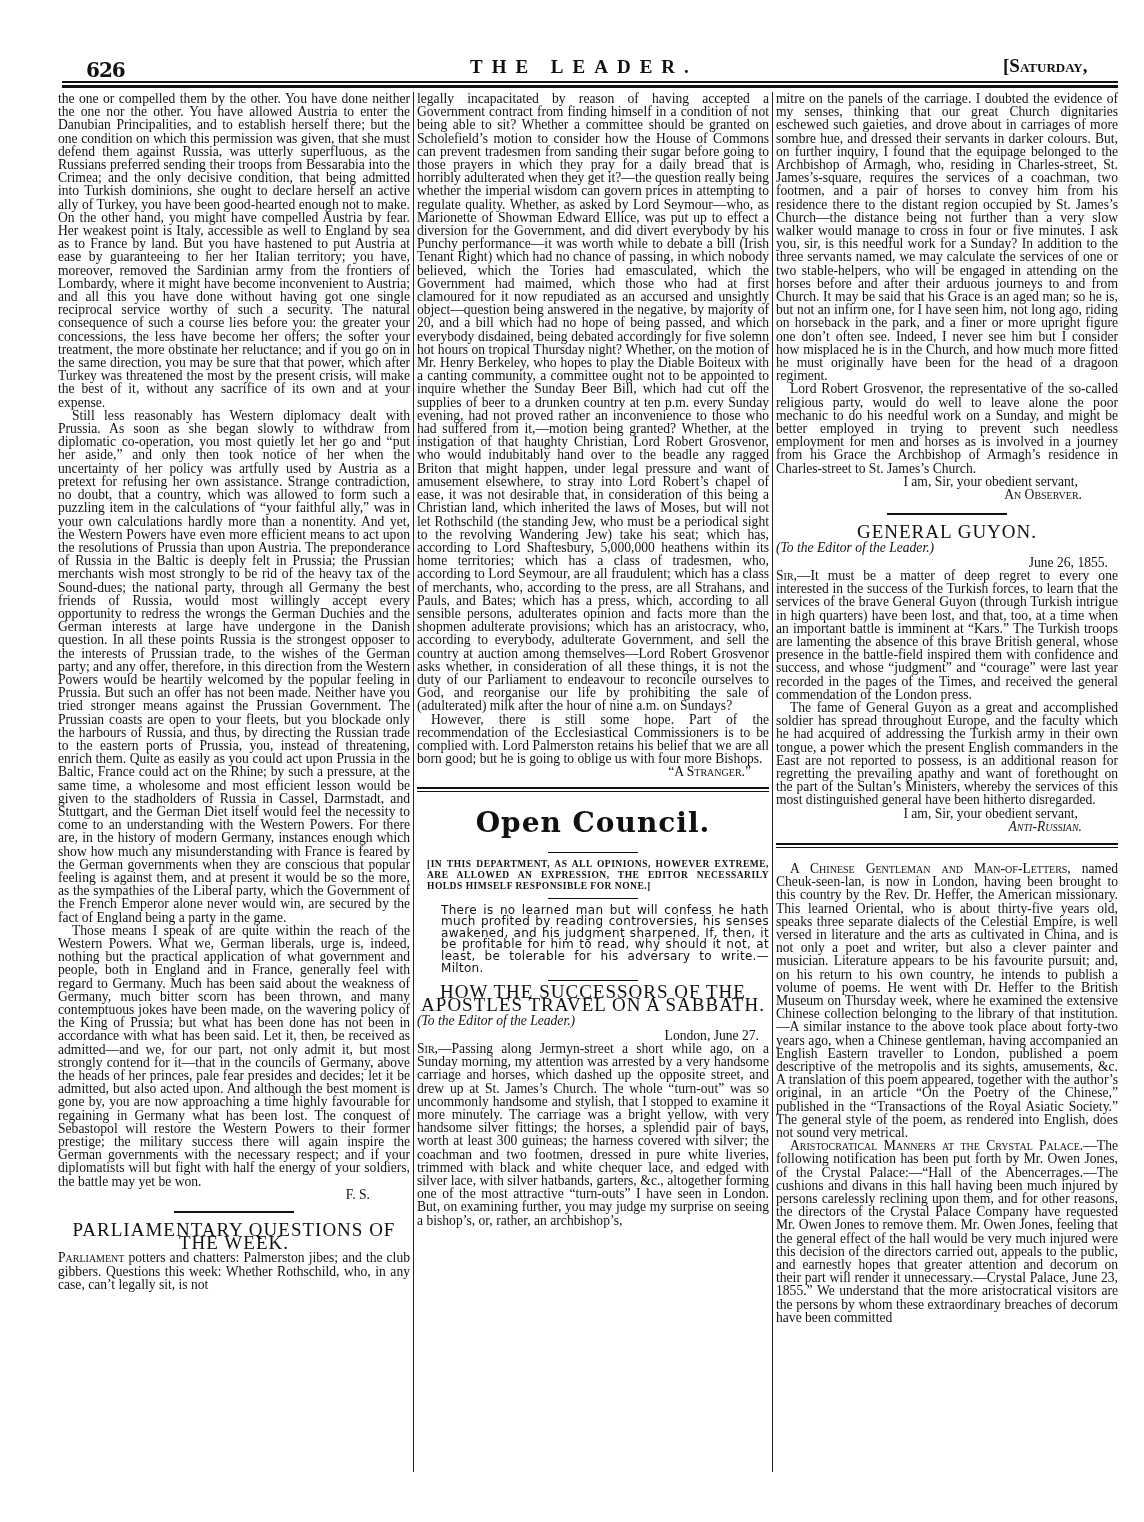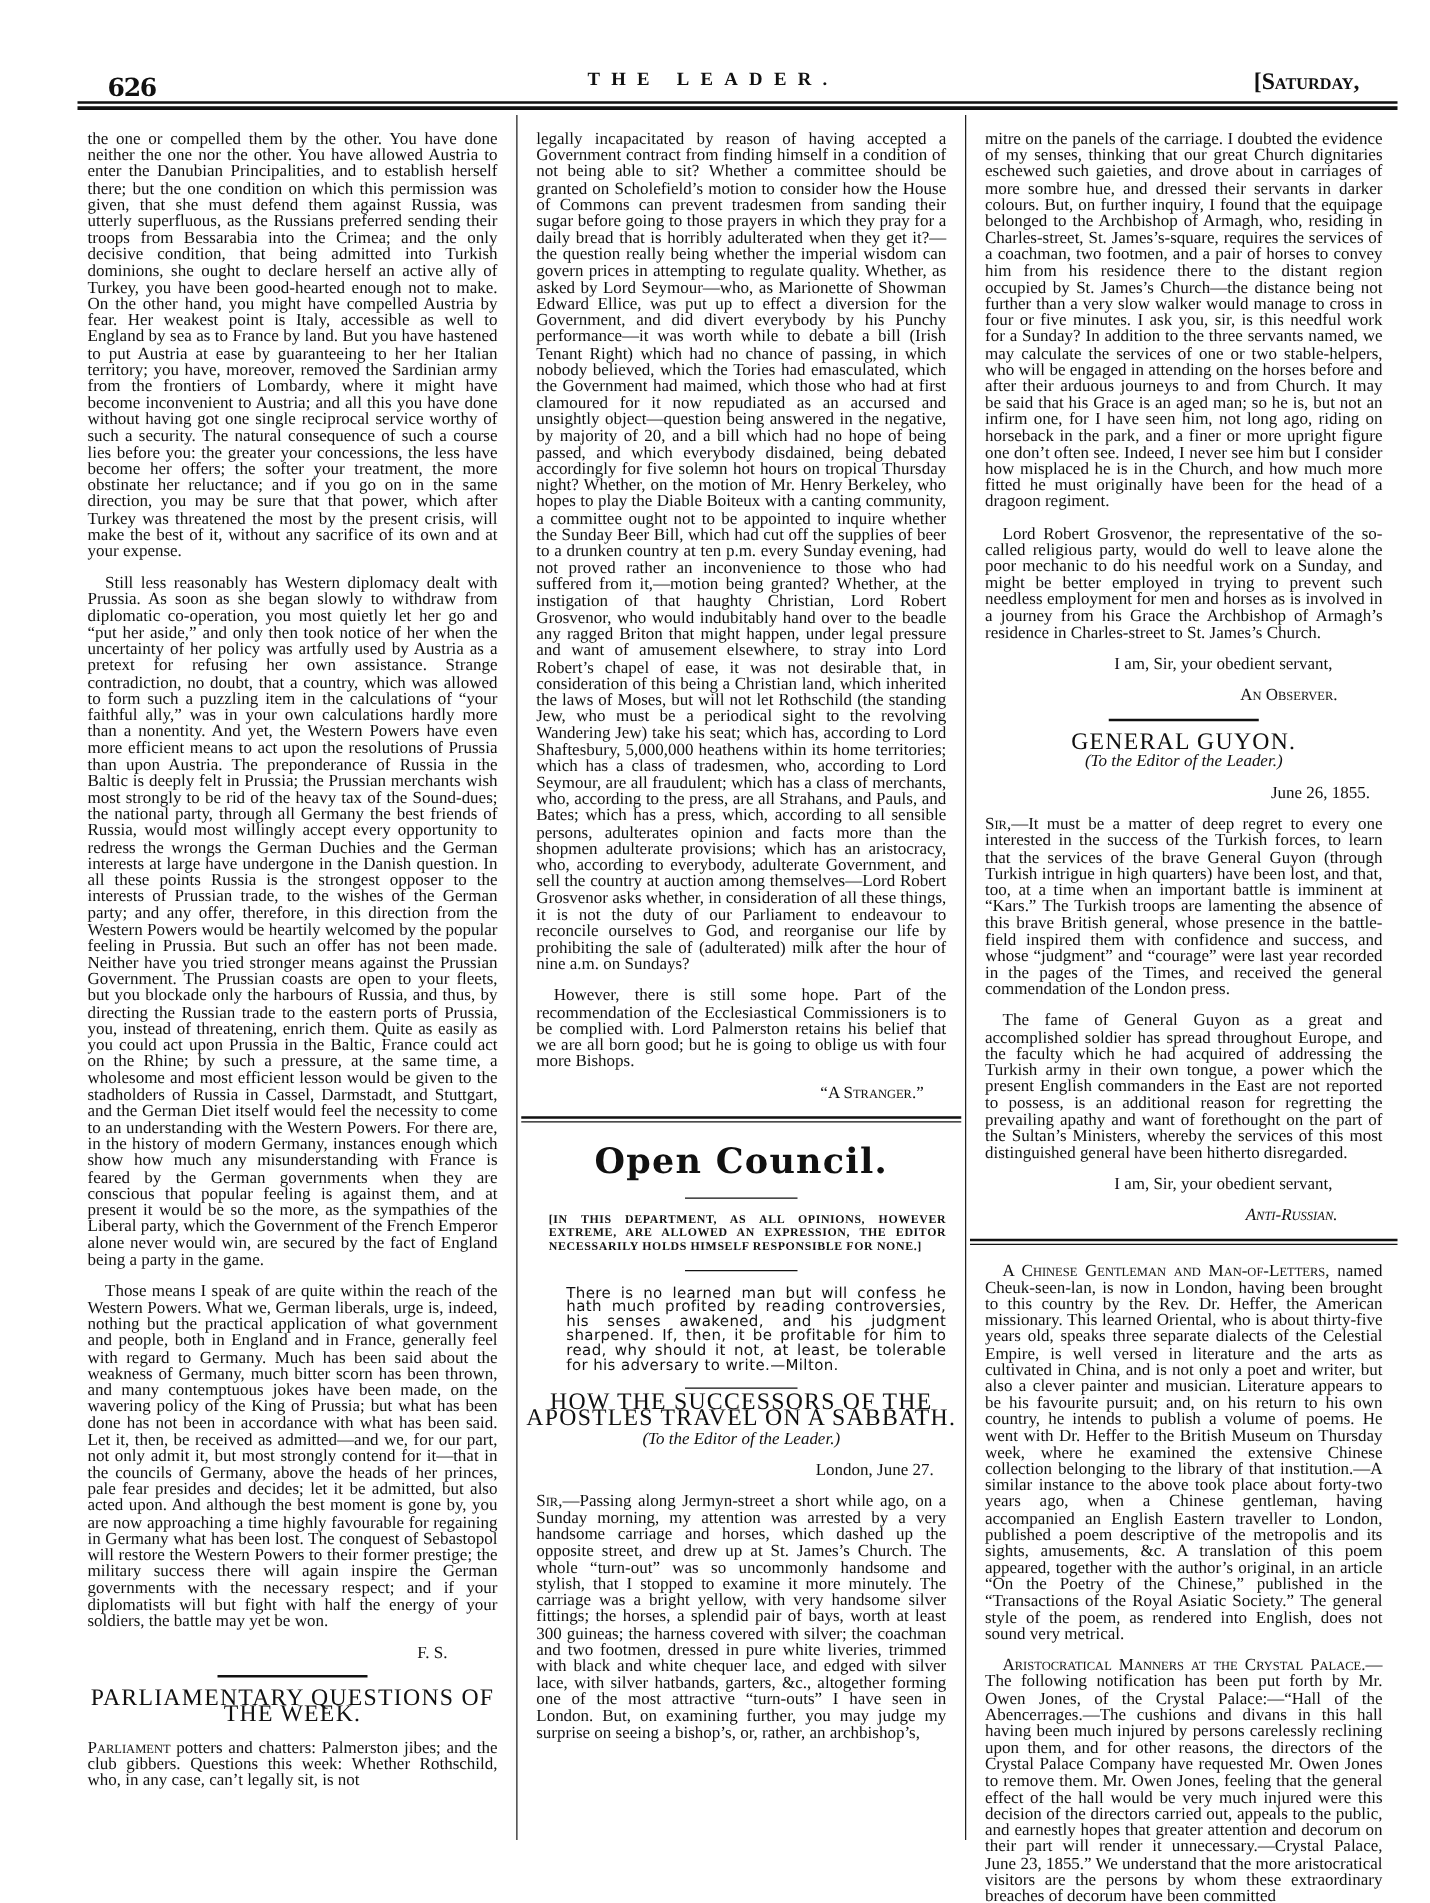--- a/index.html
+++ b/index.html
@@ -1,32 +1,32 @@
 <!DOCTYPE html>
 <html><head>
 <meta charset="utf-8">
 <style>
   html, body { margin:0; padding:0; background:#ffffff; }
   body { width:1144px; height:1522px; position:relative; overflow:hidden; color:#111; font-family:"DejaVu Serif", serif; }
   .page-num { position:absolute; left:86px; top:58px; font-size:20px; font-weight:bold; font-family:"DejaVu Serif", serif; letter-spacing:-1px;text-align:center; }
-  .masthead { position:absolute; left:470px; top:56px; font-size:15px; font-weight:bold; letter-spacing:9px; font-family:"Liberation Serif", serif; }
+  .masthead { position:absolute; left:470px; top:56px; font-size:19px; font-weight:bold; letter-spacing:9px; font-family:"Liberation Serif", serif; }
   .dateline { position:absolute; left:1003px; top:55px; font-size:19px; font-weight:bold; font-family:"Liberation Serif", serif; font-variant:small-caps; }
   .rule-top { position:absolute; left:62px; top:81px; width:1056px; height:2px; background:#111; }
   .rule-top2 { position:absolute; left:62px; top:85px; width:1056px; height:3px; background:#111; }
   .col { position:absolute; top:92px; font-family:"Liberation Serif", serif; font-size:13.6px; line-height:13.2px; text-align:justify; }
   .col1 { left:58px; width:352px; }
   .col2 { left:417px; width:352px; }
   .col3 { left:776px; width:342px; }
   .vrule { position:absolute; top:92px; width:1px; background:#222; }
-  .col p { margin:12px; text-indent:0; }
+  .col p { margin:0; text-indent:0; }
   .col p.ind { text-indent:14px; }
   .sig { text-align:right; font-variant:small-caps; margin:0; }
   .sig-line { text-align:right; padding-right:40px; margin:0; }
   .sect-title { text-align:center; font-size:19px; letter-spacing:1px; margin:4px 0 2px; font-family:"Liberation Serif", serif; }
-  .subtitle { text-align:center; font-style:italic; margin:2px 0; }
+  .subtitle { font-style:italic; margin:2px 0; }
   .date-r { text-align:right; padding-right:10px; margin:0; }
   .short-rule { width:120px; height:2px; background:#111; margin:10px auto; }
   .double-rule { border-top:2px solid #111; border-bottom:1px solid #111; height:2px; margin:8px 0; }
   .blackletter { text-align:center; font-family:"DejaVu Serif", serif; font-size:28px; font-weight:bold; line-height:46px; margin:8px 0 6px; letter-spacing:1px; }
   .editorial-note { font-size:9.5px; line-height:11px; text-transform:uppercase; font-weight:bold; letter-spacing:0.5px; padding-left:10px; text-indent:-6px; margin:0 6px; }
   .epigraph { font-family:"DejaVu Sans", sans-serif; font-size:12px; line-height:11.6px; padding-left:24px; text-indent:-20px; margin:0; letter-spacing:0.3px; }
   .sc { font-variant:small-caps; }
   .star-rule { position:relative; border-top:2px solid #111; border-bottom:1px solid #111; height:2px; margin:10px 0 14px; }
 </style>
 </head>

